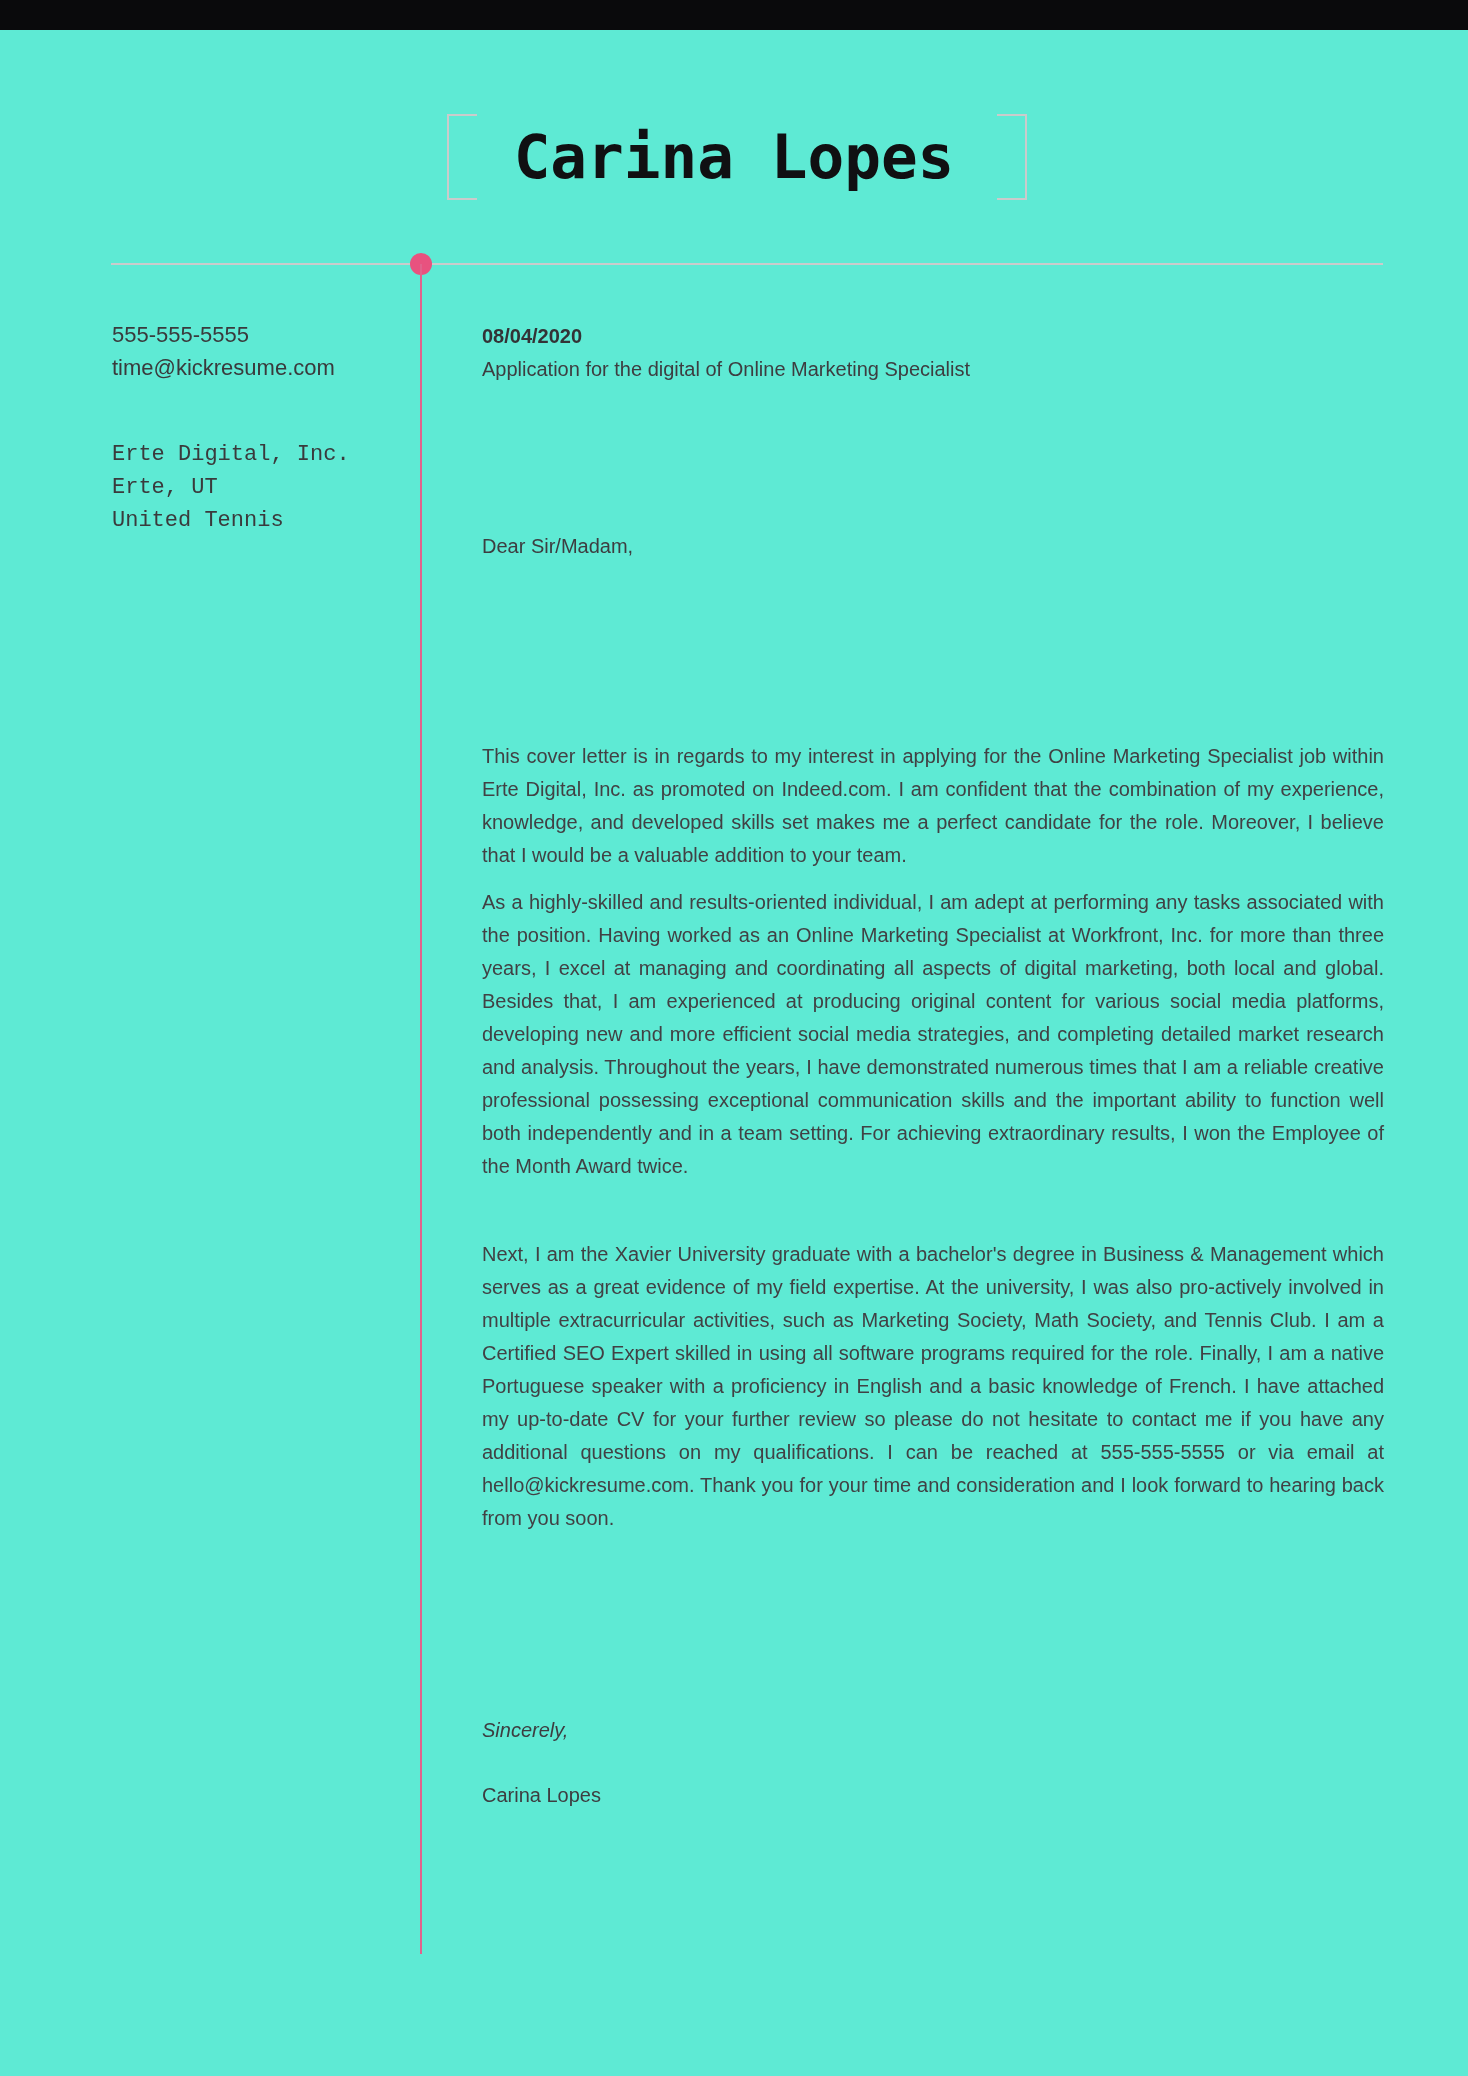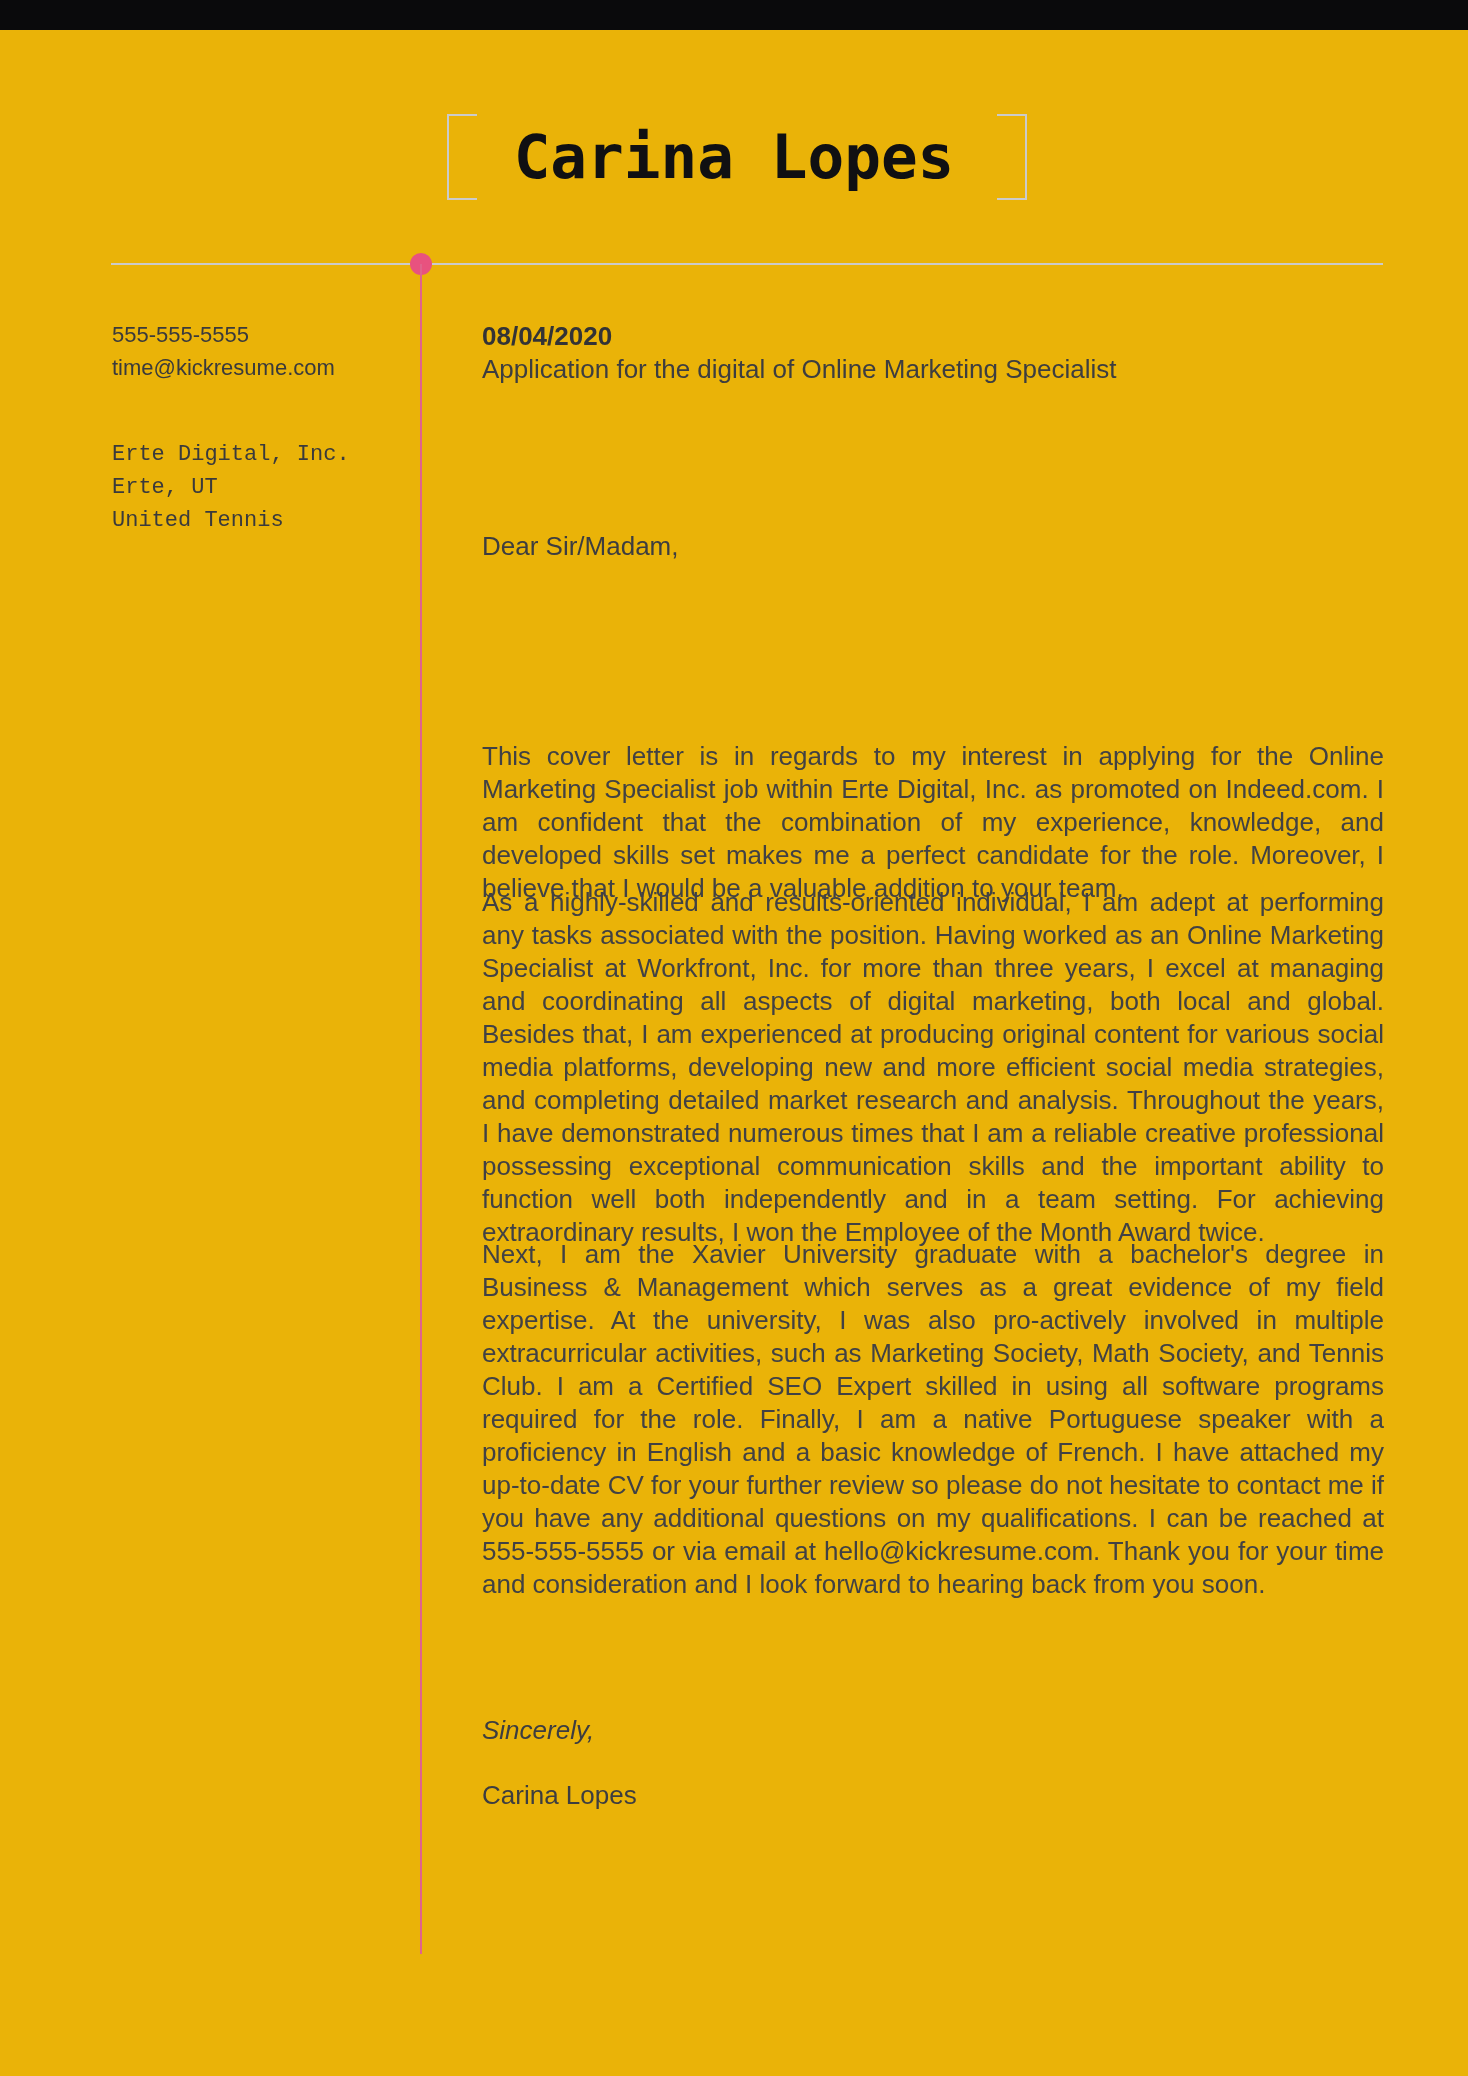--- a/index.html
+++ b/index.html
@@ -1,19 +1,19 @@
 <!DOCTYPE html>
 <html><head>
 <meta charset="utf-8">
 <style>
   html,body{margin:0;padding:0;background:#ffffff;}
   .page{
     position:relative;
     width:1468px;height:2076px;
-    background:#eab308;
+    background:#5eead4;
     font-family:"Liberation Sans", sans-serif;
     color:#3d3d40;
     overflow:hidden;
   }
   .topbar{
     position:absolute;left:0;top:0;width:1468px;height:30px;
     background:#0a0a0c;
   }
   .title-row{
     position:absolute;left:0;top:112px;width:1468px;height:90px;
@@ -57,21 +57,21 @@
     position:absolute;left:420px;top:264px;width:2px;height:1690px;
     background:#e0638c;
   }
   .left-col{position:absolute;left:112px;top:0;width:300px;}
   .contact-block{position:absolute;left:0;top:318px;}
   .employer-block{position:absolute;left:0;top:438px;font-family:Liberation Mono, monospace;}
   .left-col div{
     font-size:22px;line-height:33px;color:#3a3a3c;
   }
   .right-col{position:absolute;left:482px;top:0;width:902px;}
-  .rc{position:absolute;left:0;width:902px;font-size:26px;line-height:33px;}
+  .rc{position:absolute;left:0;width:902px;font-size:20px;line-height:33px;}
   .date-line{top:320px;font-weight:bold;color:#333336;}
   .subject-line{top:353px;}
   .salutation-line{top:530px;}
   .para{text-align:justify;color:#414144;}
   .para-1{top:740px;}
   .para-2{top:886px;}
   .para-3{top:1238px;}
   .closing-line{top:1714px;font-style:italic;}
   .signature-line{top:1779px;}
 </style>

